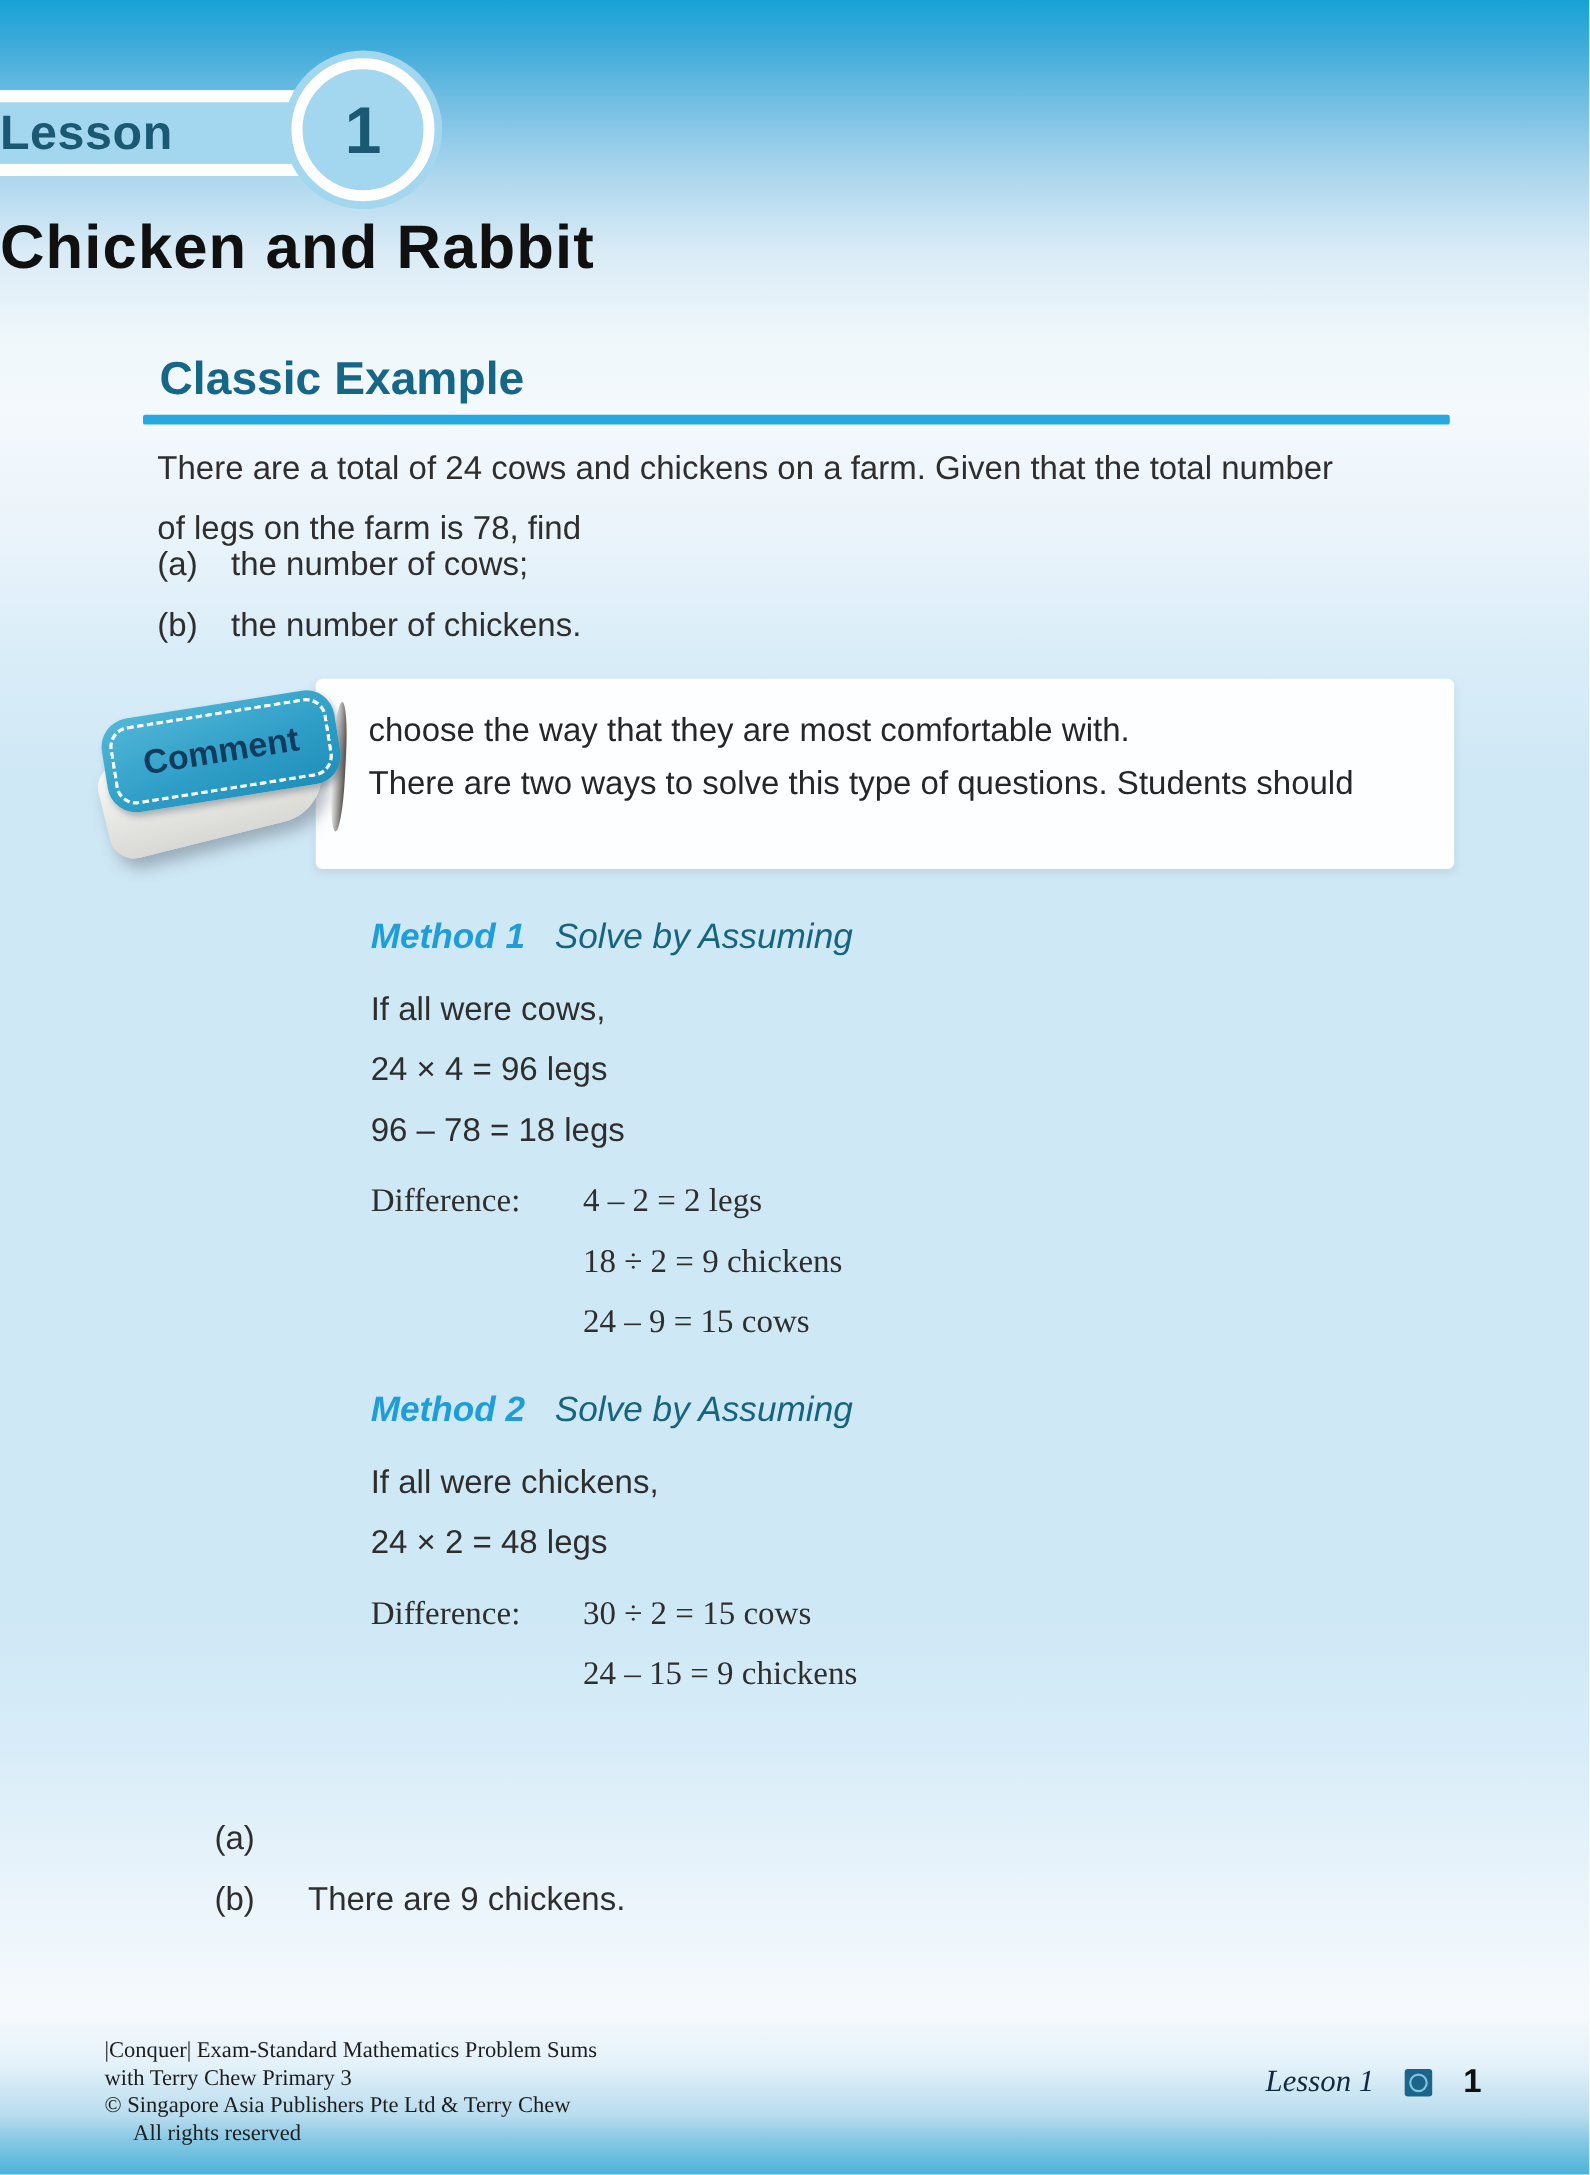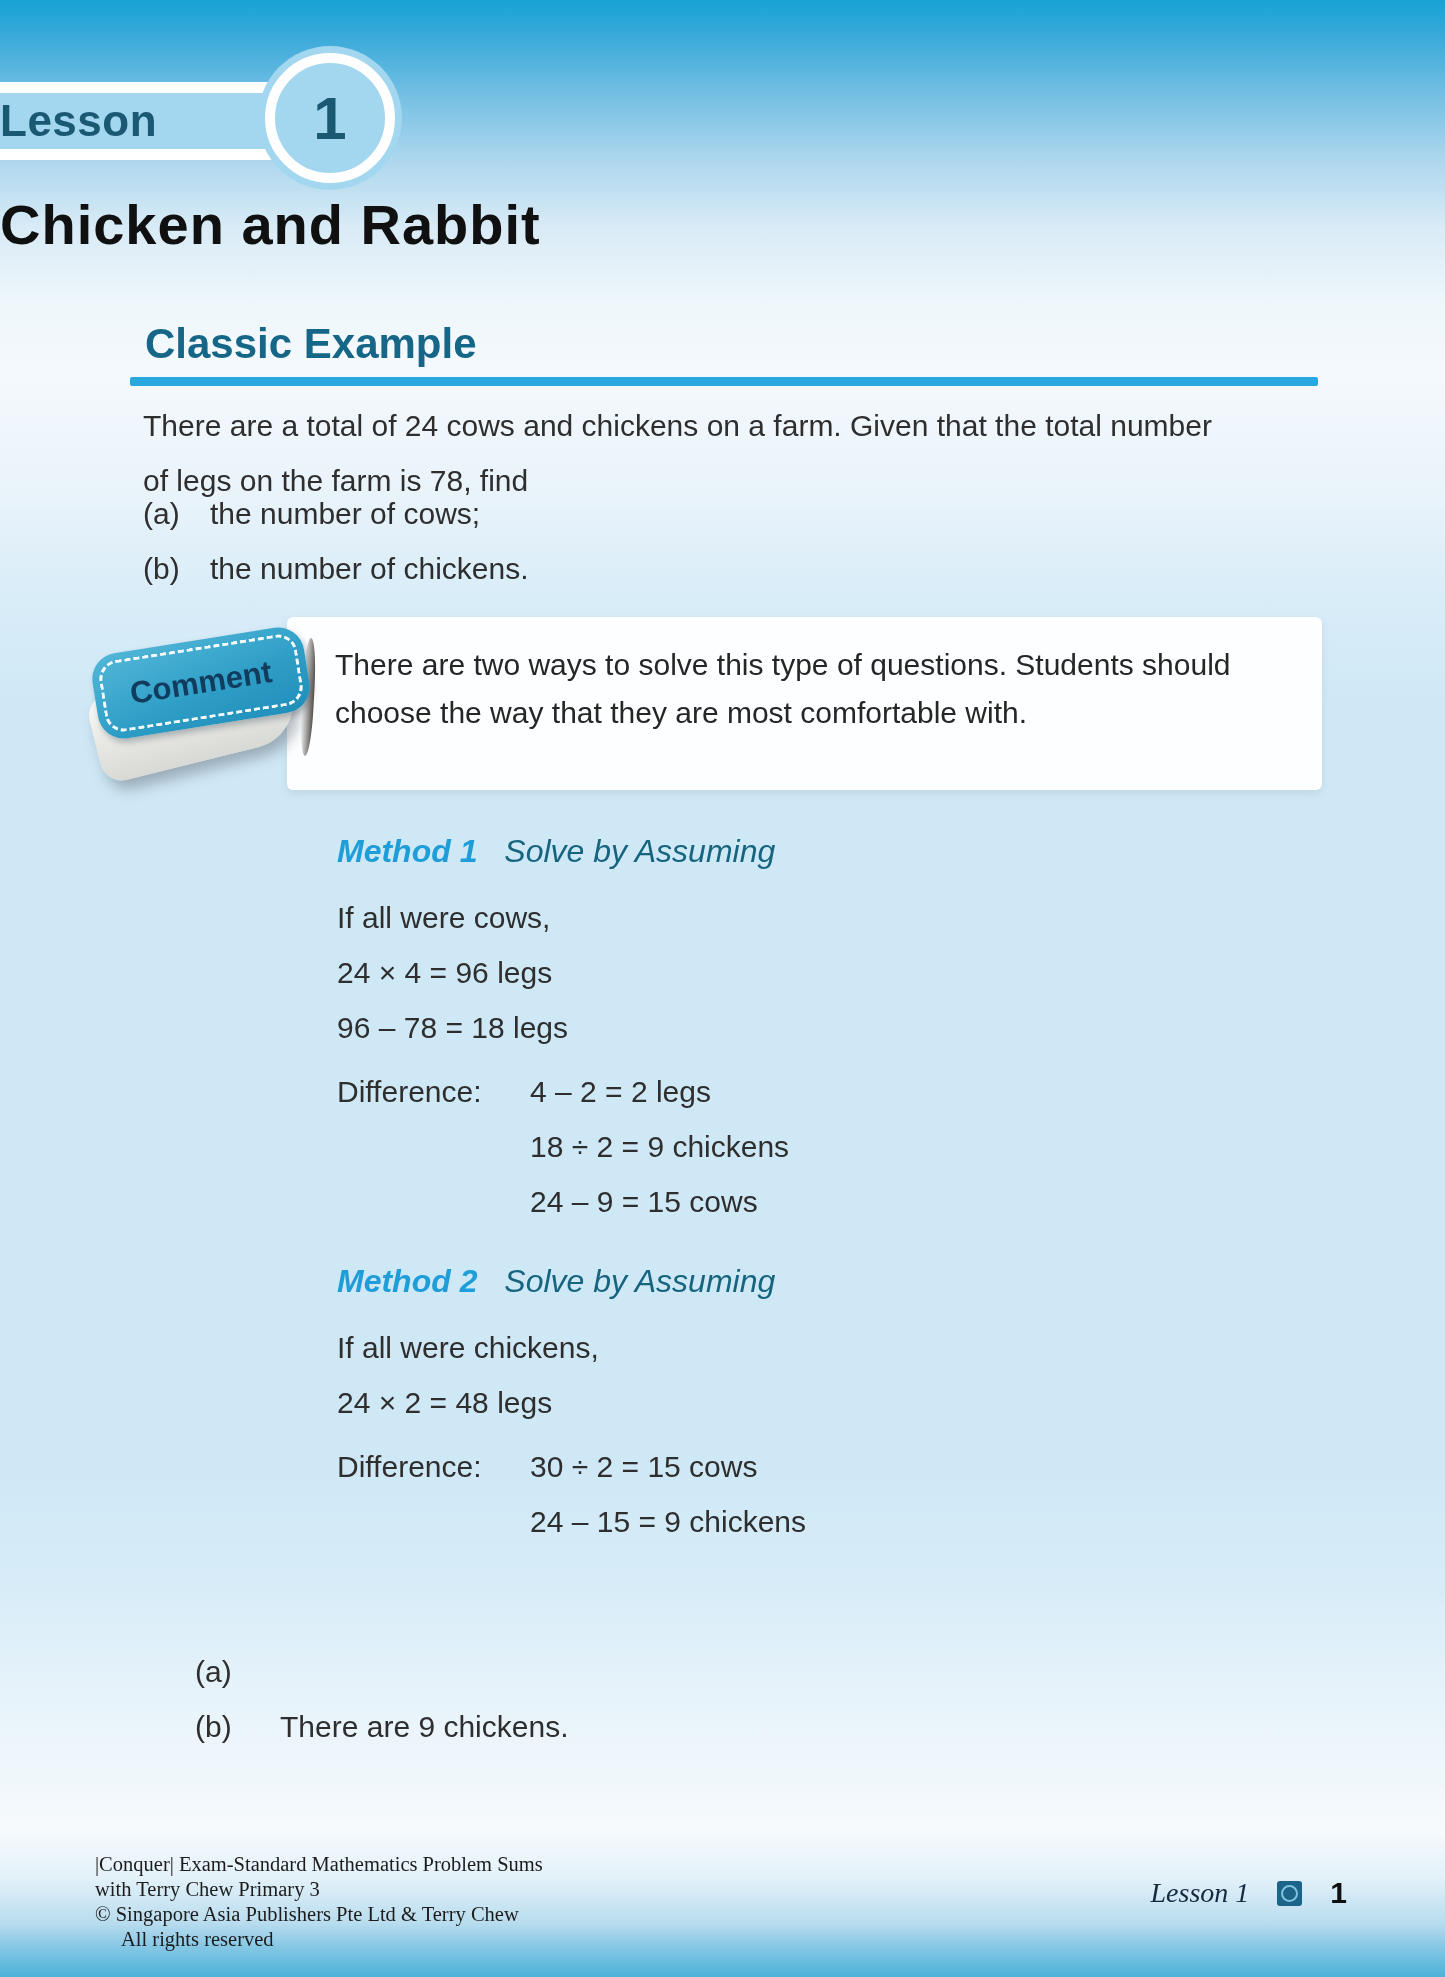--- a/index.html
+++ b/index.html
@@ -75,21 +75,21 @@
   .ribbon-label{font-size:31px;font-weight:bold;color:#123c5e;}
 
   
   .method{position:absolute;left:337px;}
   .method-1{top:833px;}
   .method-2{top:1263px;}
   .method-head{margin:0 0 20px 0;font-size:32px;font-style:italic;}
   .method-name{color:#1e9dd8;font-weight:bold;margin-right:18px;}
   .method-sub{color:#17647f;font-weight:normal;}
   .sol-line{margin:0;font-size:30px;line-height:55px;color:#2e2e2e;}
-  .diff-row{display:flex;margin-top:9px;}
+  .diff-row{display:flex;margin-top:9px;font-family:Liberation Serif, serif;}
   .diff-label{width:193px;flex:0 0 193px;font-size:30px;line-height:55px;color:#2e2e2e;}
 
   
   .answers{position:absolute;left:195px;top:1644px;}
   .answer-row{display:flex;font-size:30px;line-height:55px;color:#2e2e2e;}
   .answer-label{width:85px;flex:0 0 85px;}
 
   
   .imprint{
     position:absolute;left:95px;top:1852px;
@@ -129,22 +129,22 @@
     <span class="q-label">(a)</span>
     <span>the number of cows;</span>
   </div>
   <div class="question q-b">
     <span class="q-label">(b)</span>
     <span>the number of chickens.</span>
   </div>
 
   <div class="comment-box">
     <div class="comment-text">
+      <div>choose the way that they are most comfortable with.</div>
       <div>There are two ways to solve this type of questions. Students should</div>
-      <div>choose the way that they are most comfortable with.</div>
     </div>
   </div>
   <div class="ribbon">
     <div class="ribbon-shadow"></div>
     <div class="ribbon-curl"></div>
     <div class="ribbon-body">
       <span class="ribbon-label">Comment</span>
     </div>
   </div>
 

